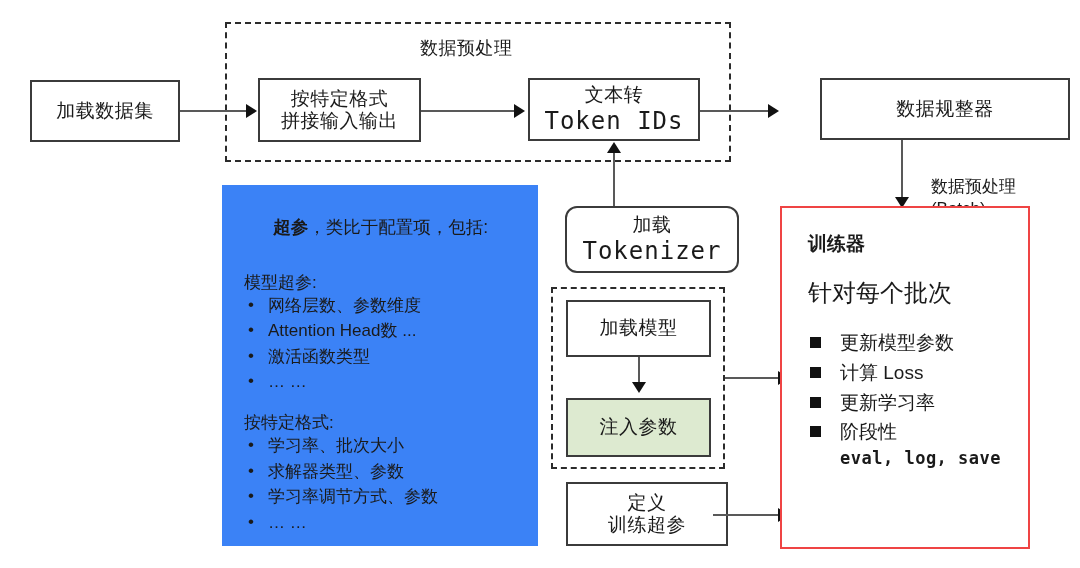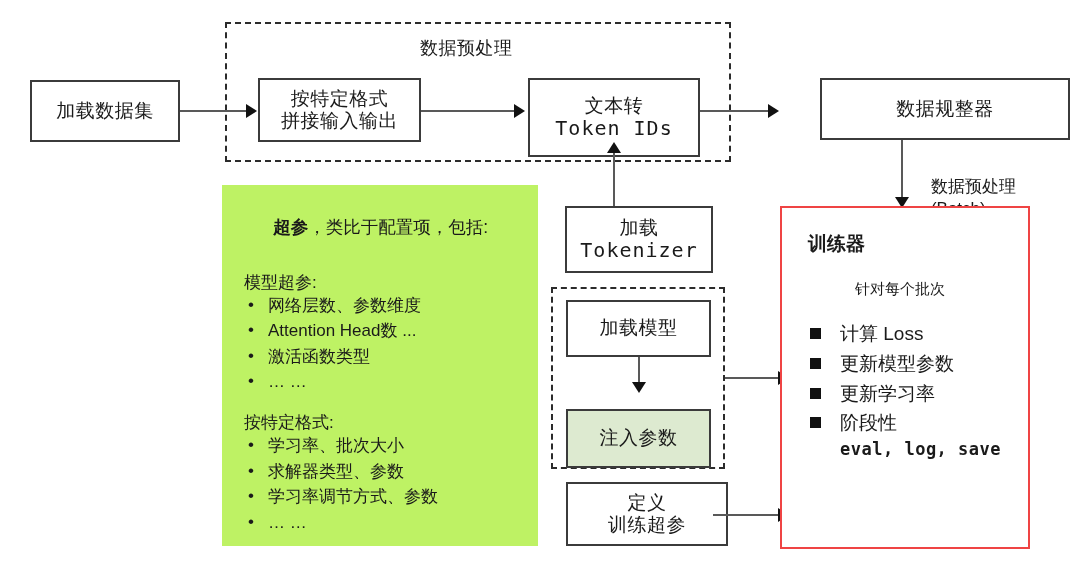--- a/index.html
+++ b/index.html
@@ -26,40 +26,40 @@
     display: flex;
     flex-direction: column;
     align-items: center;
     justify-content: center;
     text-align: center;
     line-height: 1.18;
     font-size: 19px;
     letter-spacing: 0.5px;
   }
   .box .ln { display: block; white-space: pre; }
-  .mono { font-family: "DejaVu Sans Mono", "Liberation Mono", monospace; letter-spacing: 1px; font-size: 20px; }
+  .mono { font-family: "DejaVu Sans Mono", "Liberation Mono", monospace; letter-spacing: 1px; font-size: 24px; }
 
   .dashed-group {
     position: absolute;
     box-sizing: border-box;
     border: 2px dashed #2b2b2b;
     background: transparent;
   }
   .group-title {
     position: absolute;
     font-size: 18px;
     letter-spacing: 0.5px;
     white-space: pre;
   }
 
   
   .gray-panel {
     position: absolute;
     box-sizing: border-box;
-    background: #bef264;
+    background: #3b82f6;
     border: none;
     padding: 16px 18px 10px 22px;
     font-size: 17px;
     line-height: 1.0;
   }
   .gp-head { font-size: 17.5px; margin-bottom: 20px; white-space: pre; }
   .gp-head b { font-weight: bold; }
   .gp-section { font-size: 17px; margin-bottom: 4px; white-space: pre; }
   .gp-list { list-style: none; margin: 0 0 20px 0; padding: 0; }
   .gp-list li {
@@ -83,21 +83,21 @@
   .trainer {
     position: absolute;
     box-sizing: border-box;
     border: 2px solid #ef4444;
     background: #ffffff;
     padding: 26px 10px 10px 26px;
     font-size: 19px;
     line-height: 1.0;
   }
   .tr-title { font-weight: bold; font-size: 19px; margin-bottom: 28px; white-space: pre; }
-  .tr-sub { font-size: 15px; margin-bottom: 26px; white-space: pre; margin-left: 47px; }
+  .tr-sub { font-size: 24px; margin-bottom: 26px; white-space: pre; }
   .tr-list { list-style: none; margin: 0; padding: 0; }
   .tr-list li {
     position: relative;
     padding-left: 32px;
     margin-bottom: 6px;
     font-size: 19px;
     line-height: 1.25;
     white-space: pre;
   }
   .tr-list li::before {
@@ -167,21 +167,21 @@
   <div class="arrow-r" style="left:246px; top:104px;"></div>
 
   <div class="box" style="left:258px; top:78px; width:163px; height:64px;">
     <span class="ln">按特定格式</span>
     <span class="ln">拼接输入输出</span>
   </div>
 
   <div class="hline" style="left:421px; top:110px; width:94px;"></div>
   <div class="arrow-r" style="left:514px; top:104px;"></div>
 
-  <div class="box" style="left:528px; top:78px; width:172px; height:79px;">
+  <div class="box" style="left:528px; top:78px; width:172px; height:63px;">
     <span class="ln">文本转</span>
     <span class="ln mono">Token IDs</span>
   </div>
 
   <div class="hline" style="left:700px; top:110px; width:69px;"></div>
   <div class="arrow-r" style="left:768px; top:104px;"></div>
 
   <div class="box" style="left:820px; top:78px; width:250px; height:62px;">
     <span class="ln">数据规整器</span>
   </div>
@@ -211,54 +211,54 @@
       <li>学习率、批次大小</li>
       <li>求解器类型、参数</li>
       <li>学习率调节方式、参数</li>
       <li>… …</li>
     </ul>
   </div>
 
   <div class="vline" style="left:613px; top:152px; height:55px;"></div>
   <div class="arrow-u" style="left:607px; top:142px;"></div>
 
-  <div class="box" style="left:565px; top:206px; width:148px; height:67px;">
+  <div class="box" style="left:565px; top:206px; width:174px; height:67px;border-radius:12px;">
     <span class="ln">加载</span>
     <span class="ln mono">Tokenizer</span>
   </div>
 
   <div class="dashed-group" style="left:551px; top:287px; width:174px; height:182px;"></div>
 
   <div class="box" style="left:566px; top:300px; width:145px; height:57px;">
     <span class="ln">加载模型</span>
   </div>
 
   <div class="vline" style="left:638px; top:357px; height:27px;"></div>
   <div class="arrow-d" style="left:632px; top:382px;"></div>
 
-  <div class="box highlight" style="left:566px; top:409px; width:145px; height:59px;">
+  <div class="box highlight" style="left:566px; top:398px; width:145px; height:59px;">
     <span class="ln">注入参数</span>
   </div>
 
   <div class="hline" style="left:725px; top:377px; width:55px;"></div>
   <div class="arrow-r" style="left:778px; top:371px;"></div>
 
   <div class="box" style="left:566px; top:482px; width:162px; height:64px;">
     <span class="ln">定义</span>
     <span class="ln">训练超参</span>
   </div>
 
   <div class="hline" style="left:713px; top:514px; width:67px;"></div>
   <div class="arrow-r" style="left:778px; top:508px;"></div>
 
   <div class="trainer" style="left:780px; top:206px; width:250px; height:343px;">
     <div class="tr-title">训练器</div>
     <div class="tr-sub">针对每个批次</div>
     <ul class="tr-list">
+      <li>更新模型参数</li>
       <li>计算 Loss</li>
-      <li>更新模型参数</li>
       <li>更新学习率</li>
       <li>阶段性</li>
     </ul>
     <div class="tr-sub2">eval, log, save</div>
   </div>
 
 </div>
 
 </body></html>

